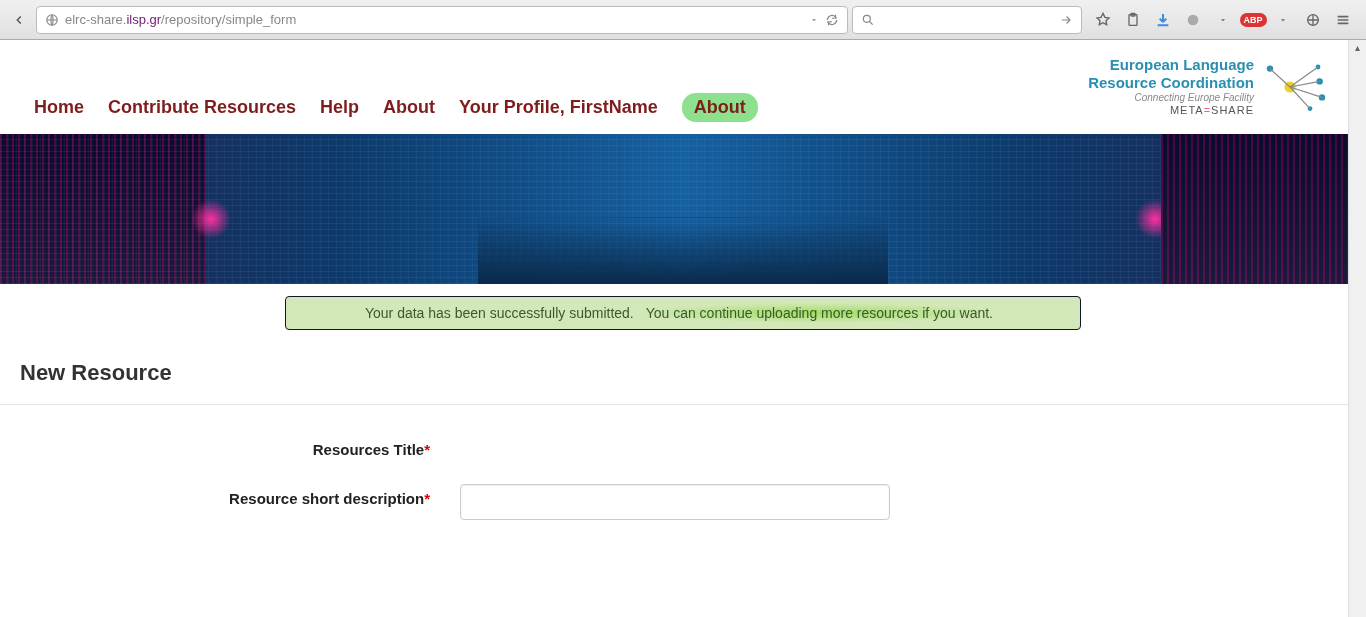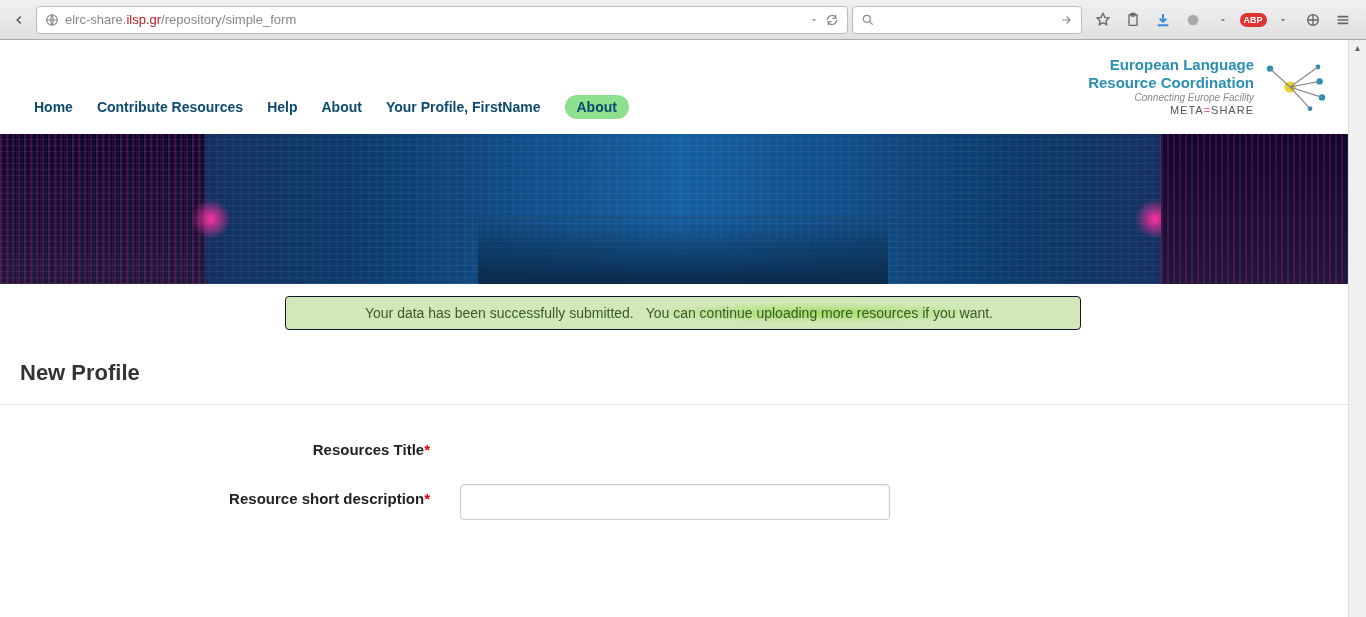--- a/index.html
+++ b/index.html
@@ -4,34 +4,34 @@
   <style>
     * { margin: 0; padding: 0; box-sizing: border-box; }
     body { font-family: Arial, Helvetica, sans-serif; background: #fff; width: 1366px; height: 617px; overflow: hidden; position: relative; }
     
     
     .browser-chrome { height: 40px; background: linear-gradient(#f0f0f0, #e0e0e0); border-bottom: 1px solid #aaa; display: flex; align-items: center; padding: 0 6px; gap: 4px; }
     .nav-btn { width: 26px; height: 26px; border-radius: 4px; display: flex; align-items: center; justify-content: center; color: #555; }
     .nav-btn svg { width: 14px; height: 14px; }
     .url-bar { flex: 1; height: 28px; background: #fff; border: 1px solid #bbb; border-radius: 4px; display: flex; align-items: center; padding: 0 8px; gap: 6px; color: #555; font-size: 13px; }
     .url-bar .globe-icon { width: 14px; height: 14px; color: #888; }
-    .url-bar .domain { color: #b91c1c; }
+    .url-bar .domain { color: #701a75; }
     .url-bar .rest { color: #888; }
     .url-actions { margin-left: auto; display: flex; align-items: center; gap: 6px; color: #888; }
     .search-bar { width: 230px; height: 28px; background: #fff; border: 1px solid #bbb; border-radius: 4px; display: flex; align-items: center; padding: 0 8px; color: #888; }
     .search-bar .search-icon { width: 14px; height: 14px; }
     .search-bar .go-icon { margin-left: auto; width: 14px; height: 14px; }
     .toolbar-icons { display: flex; align-items: flex-start; gap: 8px; padding: 0 6px; }
     .toolbar-icons .ti { width: 22px; height: 22px; display: flex; align-items: center; justify-content: center; color: #666; }
     .abp-badge { background: #d33; color: #fff; border-radius: 8px; font-size: 9px; font-weight: bold; padding: 2px 4px; }
     
     
     .page { position: relative; height: 577px; overflow: hidden; }
     .header { display: flex; align-items: center; justify-content: space-between; padding: 0 40px 0 20px; height: 94px; background: #fff; }
-    .nav { display: flex; gap: 24px; align-items: center; font-size: 14px; font-weight: bold; color: #0c4a6e; margin-top: 40px; padding-left: 14px;}
+    .nav { display: flex; gap: 24px; align-items: center; font-size: 18px; font-weight: bold; color: #7f1d1d; margin-top: 40px; padding-left: 14px;}
     .nav-item { cursor: pointer; }
     .logout-btn { background: #8de08d; border-radius: 14px; padding: 4px 12px; }
     .logo-area { display: flex; align-items: center; gap: 8px; }
     .logo-text { text-align: right; font-size: 14px; line-height: 1.2; }
     .logo-text .l1 { color: #2a90b0; font-weight: bold; font-size: 15px;}
     .logo-text .l2 { color: #2a90b0; font-weight: bold; font-size: 15px;}
     .logo-text .l3 { color: #888; font-style: italic; font-size: 10px; }
     .logo-text .l4 { color: #555; font-size: 11px; letter-spacing: 1px;}
     .logo-text .l4 .eq { color: #e67; }
     .logo-svg { width: 64px; height: 60px; }
@@ -186,21 +186,21 @@
     <div class="glow-l"></div>
     <div class="glow-r"></div>
     <div class="floor"></div>
   </div>
 
   <div class="success-banner">
     <span>Your data has been successfully submitted. </span><span class="part2">You can continue uploading more resources if you want.</span>
   </div>
 
   <div class="page-title-section">
-    <h1 class="page-title">New Profile</h1>
+    <h1 class="page-title">New Resource</h1>
   </div>
 
   <div class="form-area">
     <div class="form-row">
       <div class="form-label">
         <span>Resources Title</span><span class="req">*</span>
       </div>
     </div>
     <div class="form-row">
       <div class="form-label">

